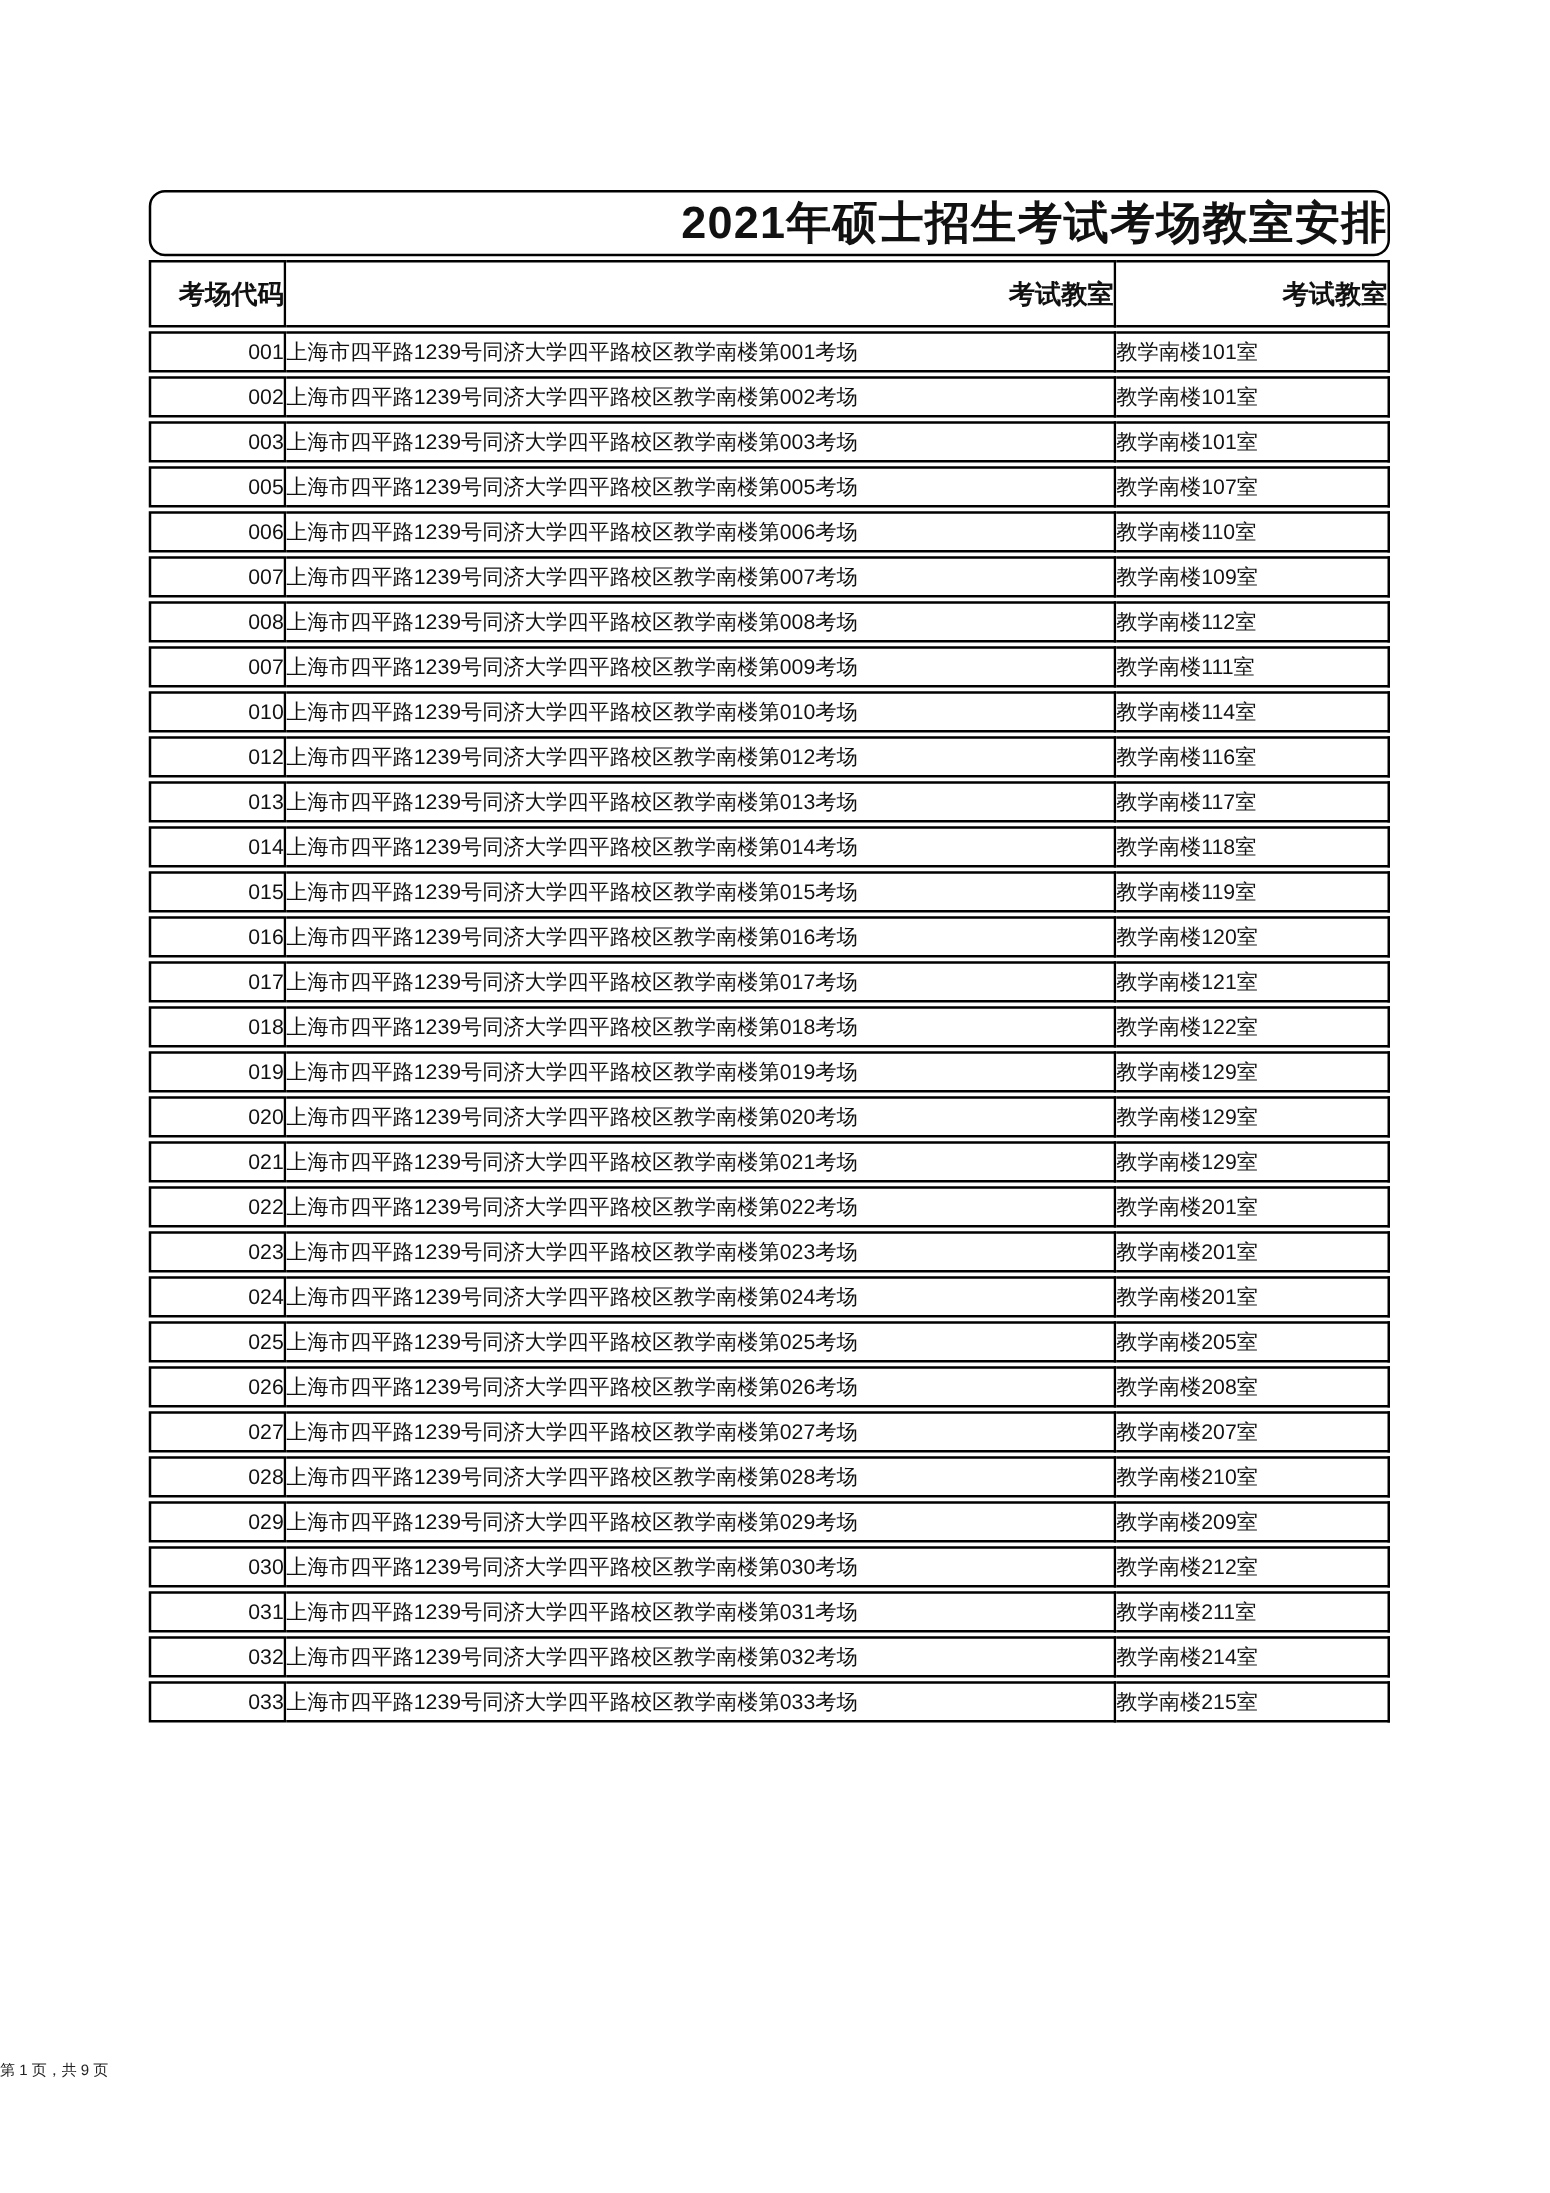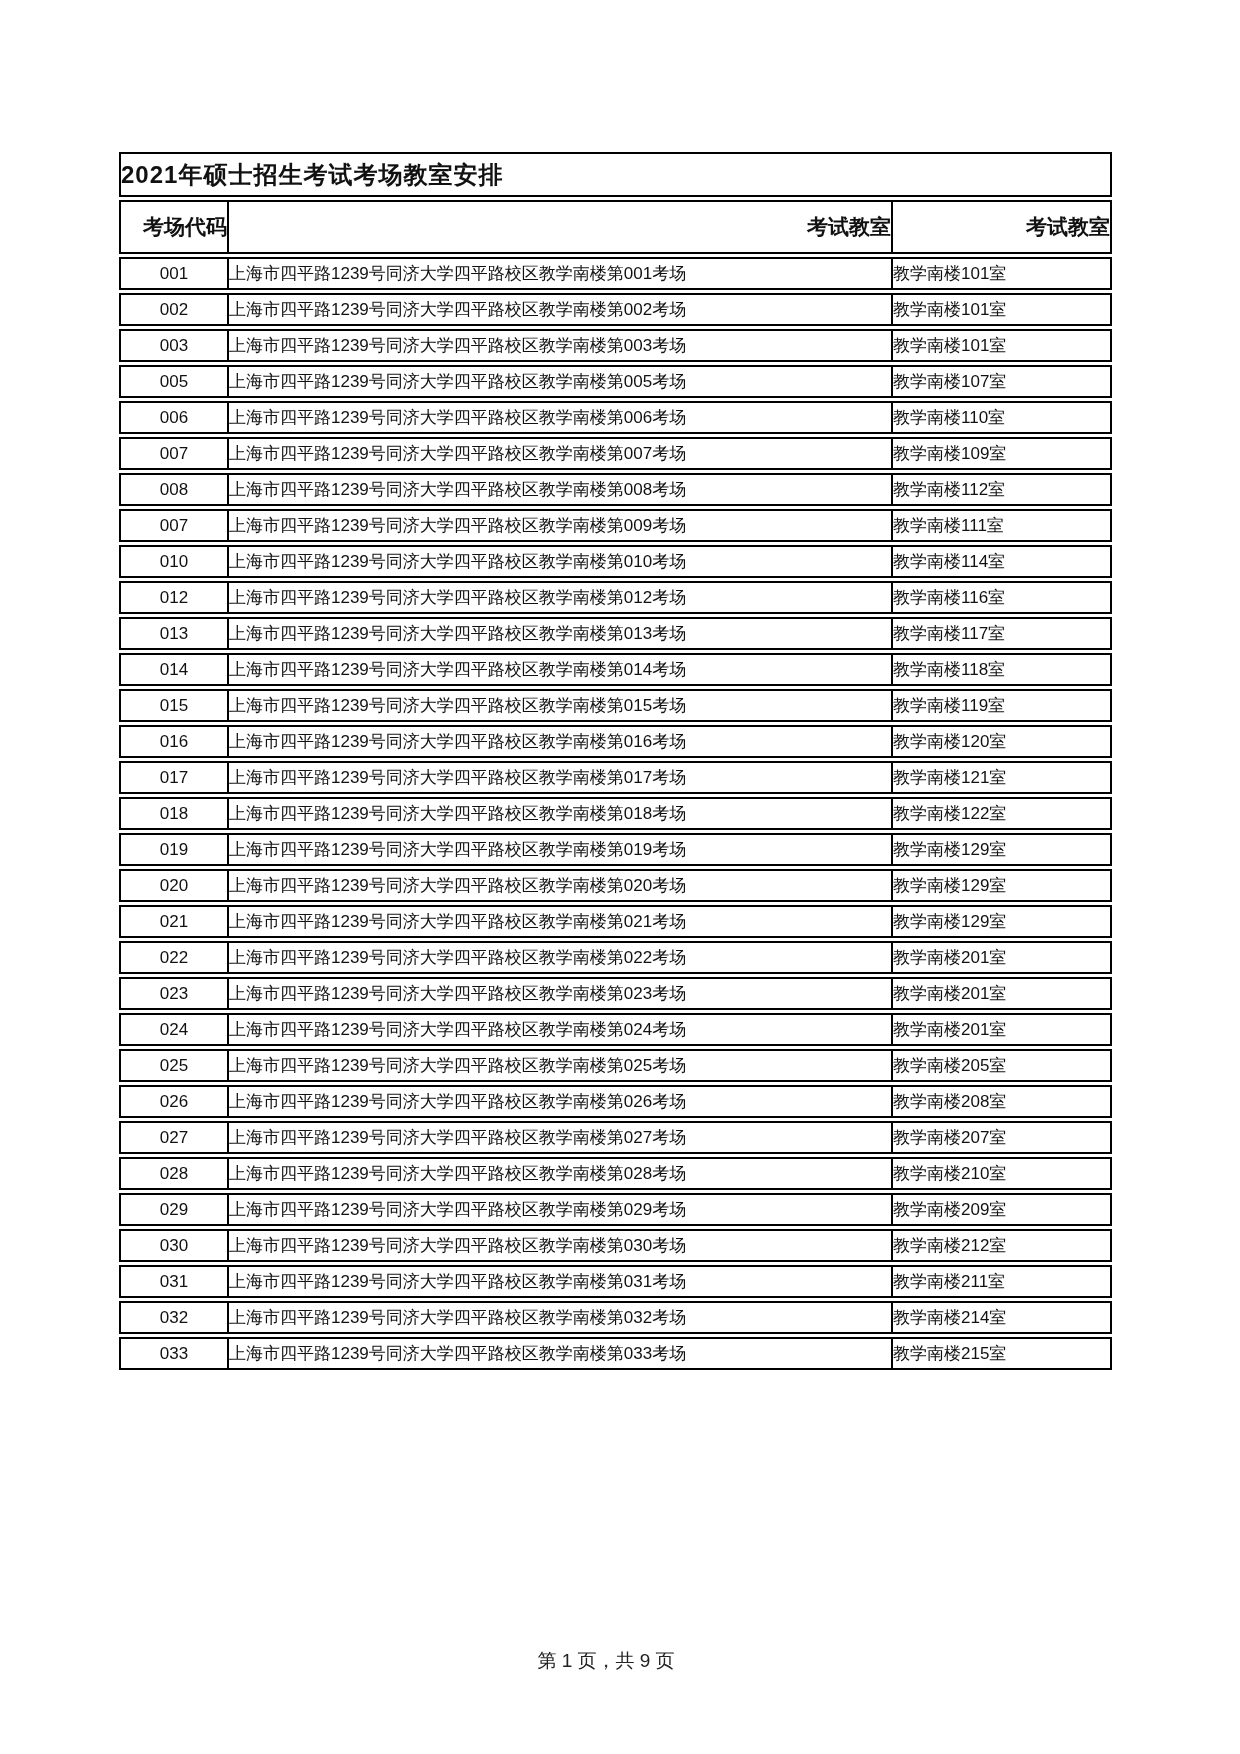--- a/index.html
+++ b/index.html
@@ -37,51 +37,51 @@
     vertical-align: middle;
     padding: 0;
     overflow: hidden;
     white-space: nowrap;
   }
   table.exam-table td:first-child, table.exam-table th:first-child {
     border-left: 2px solid #000000;
   }
   tr.title-row td {
     height: 45px;
-    text-align: left;
-    font-size: 24px;
+    text-align: right;
+    font-size: 36px;
     font-weight: bold;
     letter-spacing: 1px;
+    border-radius: 13px;
   }
   tr.header-row th {
     height: 54px;
     text-align: right;
     font-size: 21px;
     font-weight: bold;
   }
   tr.data-row td {
     height: 33px;
     font-size: 17px;
   }
   td.cell-code {
-    text-align: center;
+    text-align: right;
   }
   td.cell-location {
     text-align: left;
     padding-left: 6px;
   }
   td.cell-room {
   }
   .page-footer {
     position: absolute;
     left: 0;
     top: 1648px;
     width: 1212px;
-    text-align: center;
-    font-size: 19px;
+    font-size: 12px;
     color: #222222;
   }
 </style>
 </head>
 <body>
 
 <div class="sheet">
 
   <table class="exam-table">
     <colgroup>

